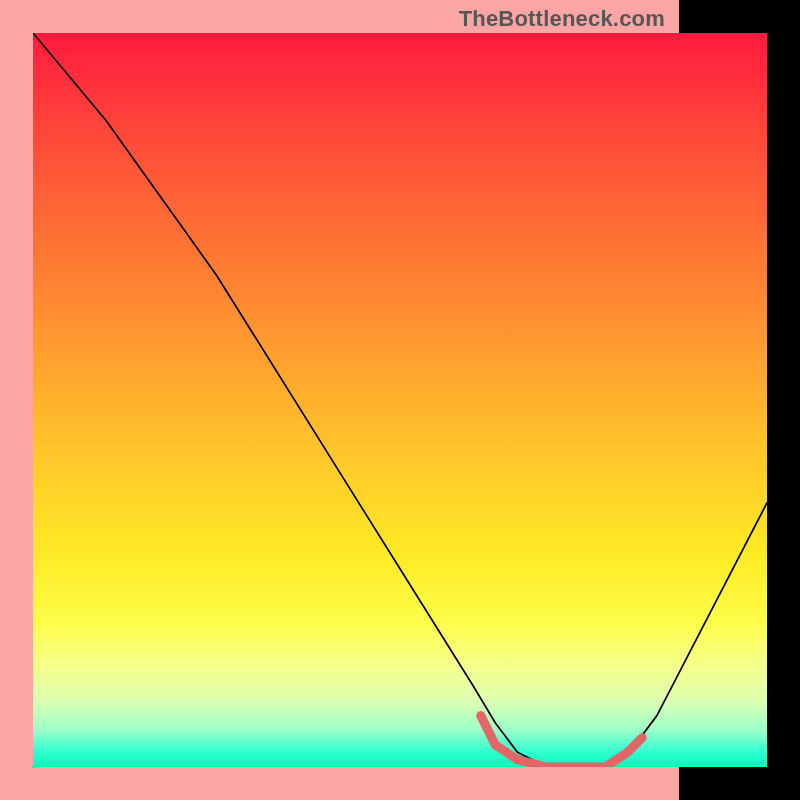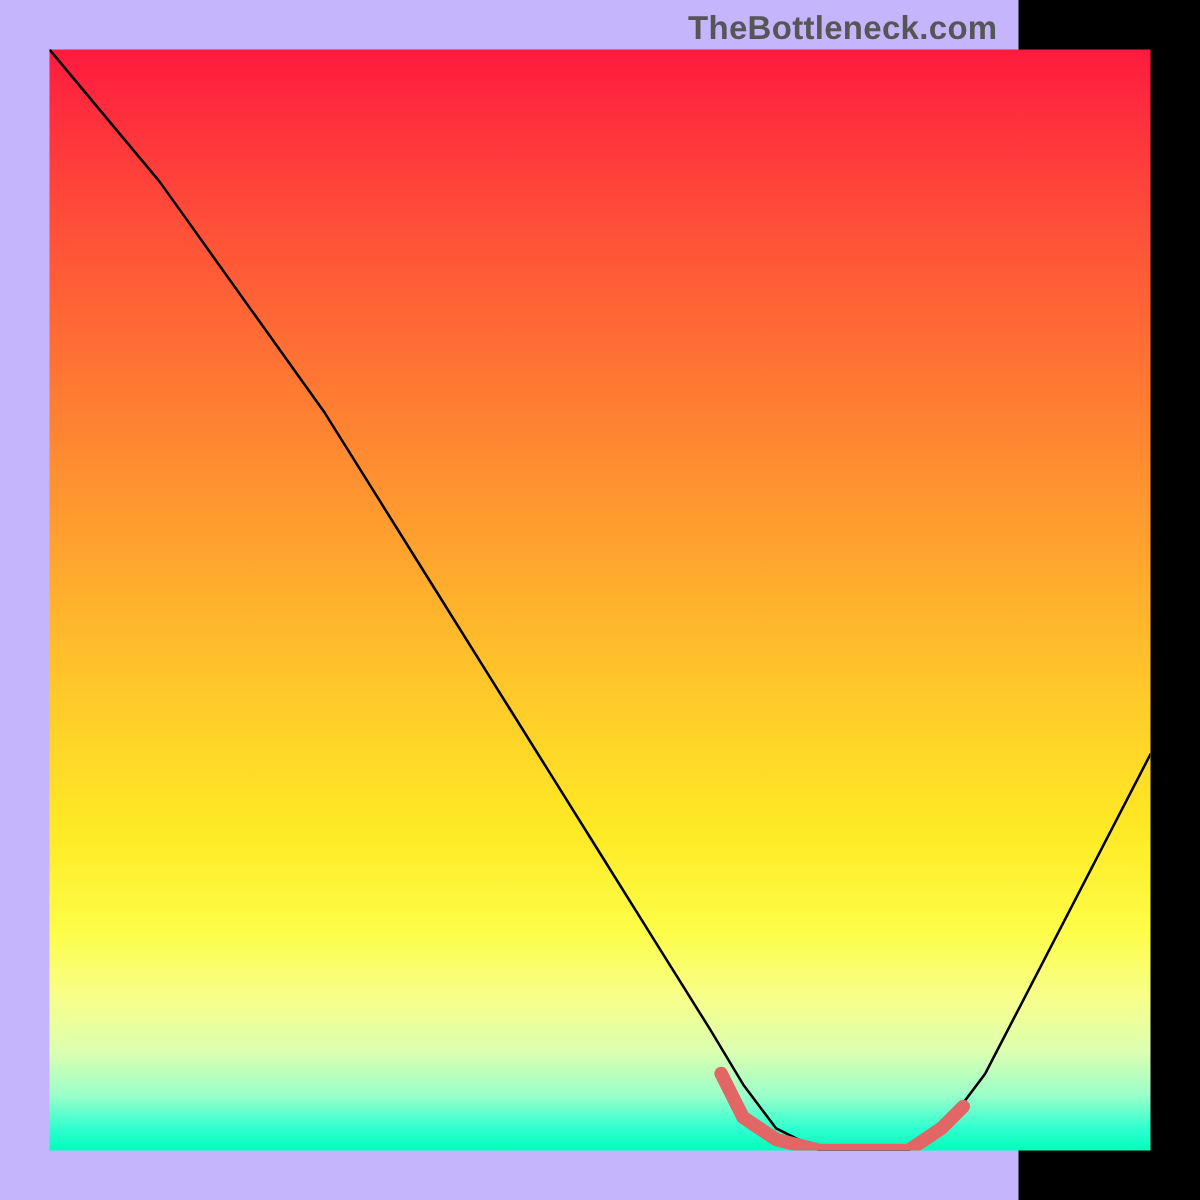--- a/index.html
+++ b/index.html
@@ -1,21 +1,21 @@
 <!DOCTYPE html>
 <html><head>
 <meta charset="utf-8">
 <style>
   * { margin: 0; padding: 0; box-sizing: border-box; }
   html, body { width: 800px; height: 800px; overflow: hidden; background: #000; }
   .frame {
     position: relative;
     width: 679px;
     height: 800px;
-    background: #c4b5fd;
+    background: #fca5a5;
   }
   .watermark {
     position: absolute;
     top: 6px;
     right: 14px;
     font-family: Arial, Helvetica, sans-serif;
     font-size: 22px;
     font-weight: 600;
     color: #565656;
     letter-spacing: 0.2px;

